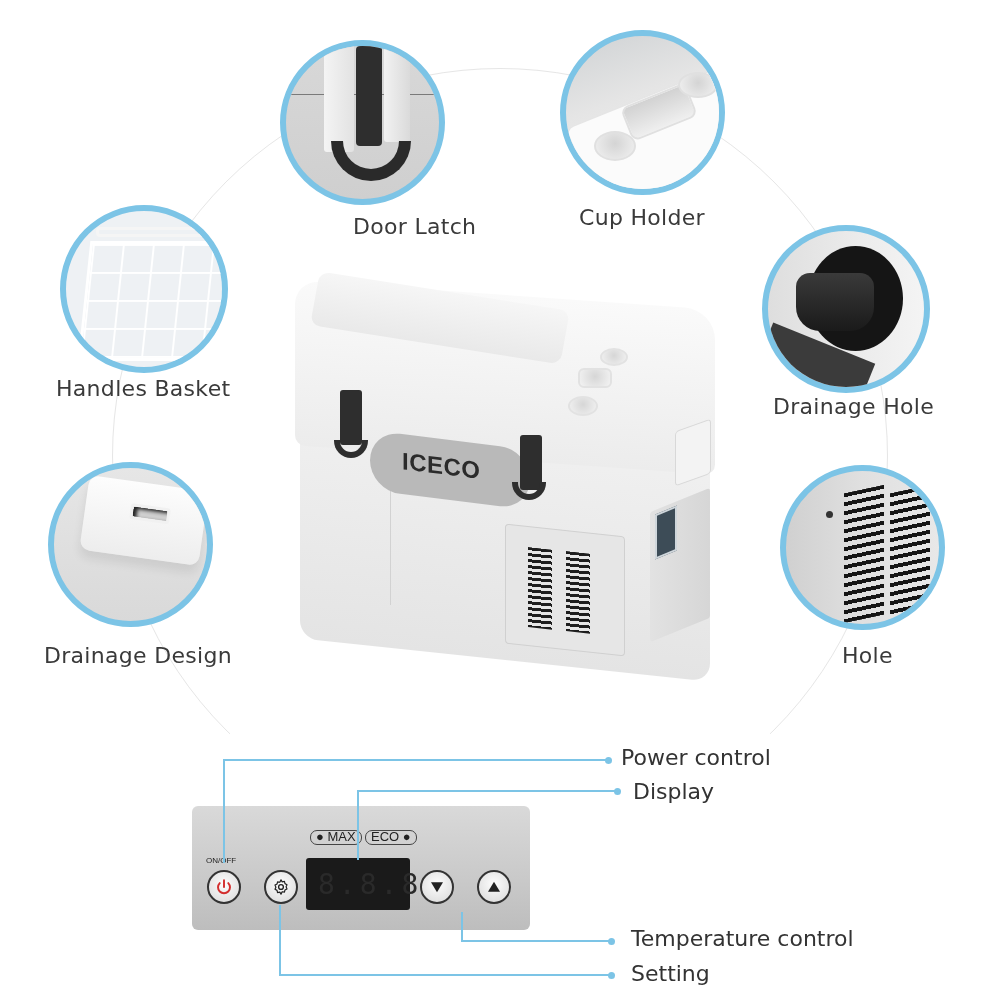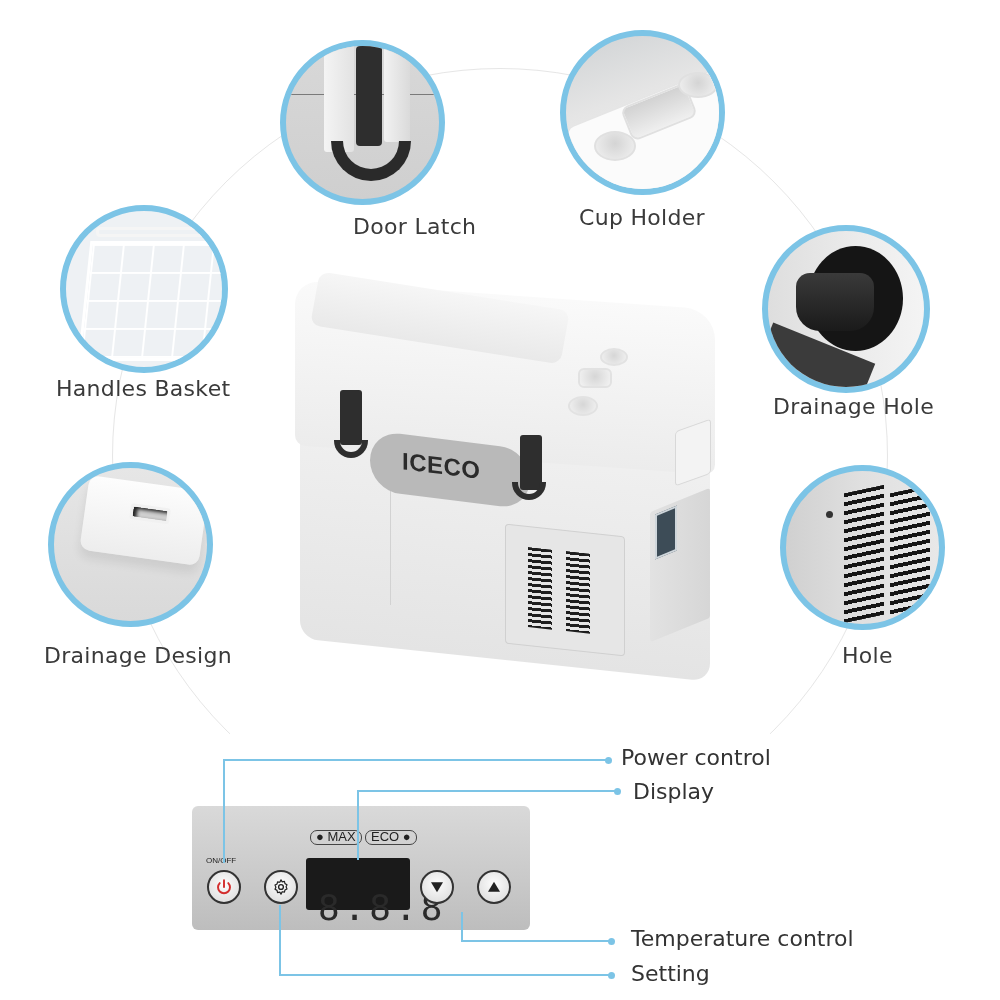--- a/index.html
+++ b/index.html
@@ -67,21 +67,21 @@
   .side-panel { position:absolute; left:360px; top:210px; width:60px; height:130px; background:linear-gradient(90deg,#e2e2e2,#d6d6d6); transform: skewY(-22deg); border-radius:3px; }
   .side-display { position:absolute; left:365px; top:220px; width:22px; height:45px; background:#3d4c57; border:2px solid #cfd6db; transform: skewY(-22deg); }
   .side-handle { position:absolute; left:385px; top:135px; width:36px; height:55px; background:#f3f3f3; border:1px solid #d8d8d8; border-radius:4px; transform: skewY(-20deg); }
 
   
   .panel { position:absolute; left:192px; top:806px; width:338px; height:124px; background: linear-gradient(180deg,#d9d9d9,#c9c9c9 60%,#bdbdbd); border-radius:6px; }
   .mode { position:absolute; top:24px; height:15px; padding:0 5px; border:1px solid #444; border-radius:7px; font-size:13px; line-height:12px; color:#222; font-family:"Liberation Sans", sans-serif; }
   .onoff { position:absolute; left:14px; top:50px; font-size:8px; color:#222; font-family:"Liberation Sans", sans-serif; }
   .btn { position:absolute; width:34px; height:34px; border-radius:50%; background: radial-gradient(circle at 50% 40%,#fdfdfd,#d8d8d8); border:2px solid #333; display:flex; align-items:center; justify-content:center; }
   .display { position:absolute; left:114px; top:52px; width:104px; height:52px; background:#1a1a1a; border-radius:3px; }
-  .seg { position:absolute; top:10px; font-family:"DejaVu Sans Mono", monospace; font-size:36px; color:#2a2a2a; letter-spacing:4px;margin-top:19px; }
+  .seg { position:absolute; top:10px; font-family:"DejaVu Sans Mono", monospace; font-size:28px; color:#2a2a2a; letter-spacing:4px; }
 
   
   .line { position:absolute; background:#7cc4e6; }
   .dot { position:absolute; width:7px; height:7px; border-radius:50%; background:#7cc4e6; }
   .callout { position:absolute; font-size:22px; color:#333; white-space:nowrap; }
 </style>
 </head>
 <body>
 
 <div class="arc"></div>

